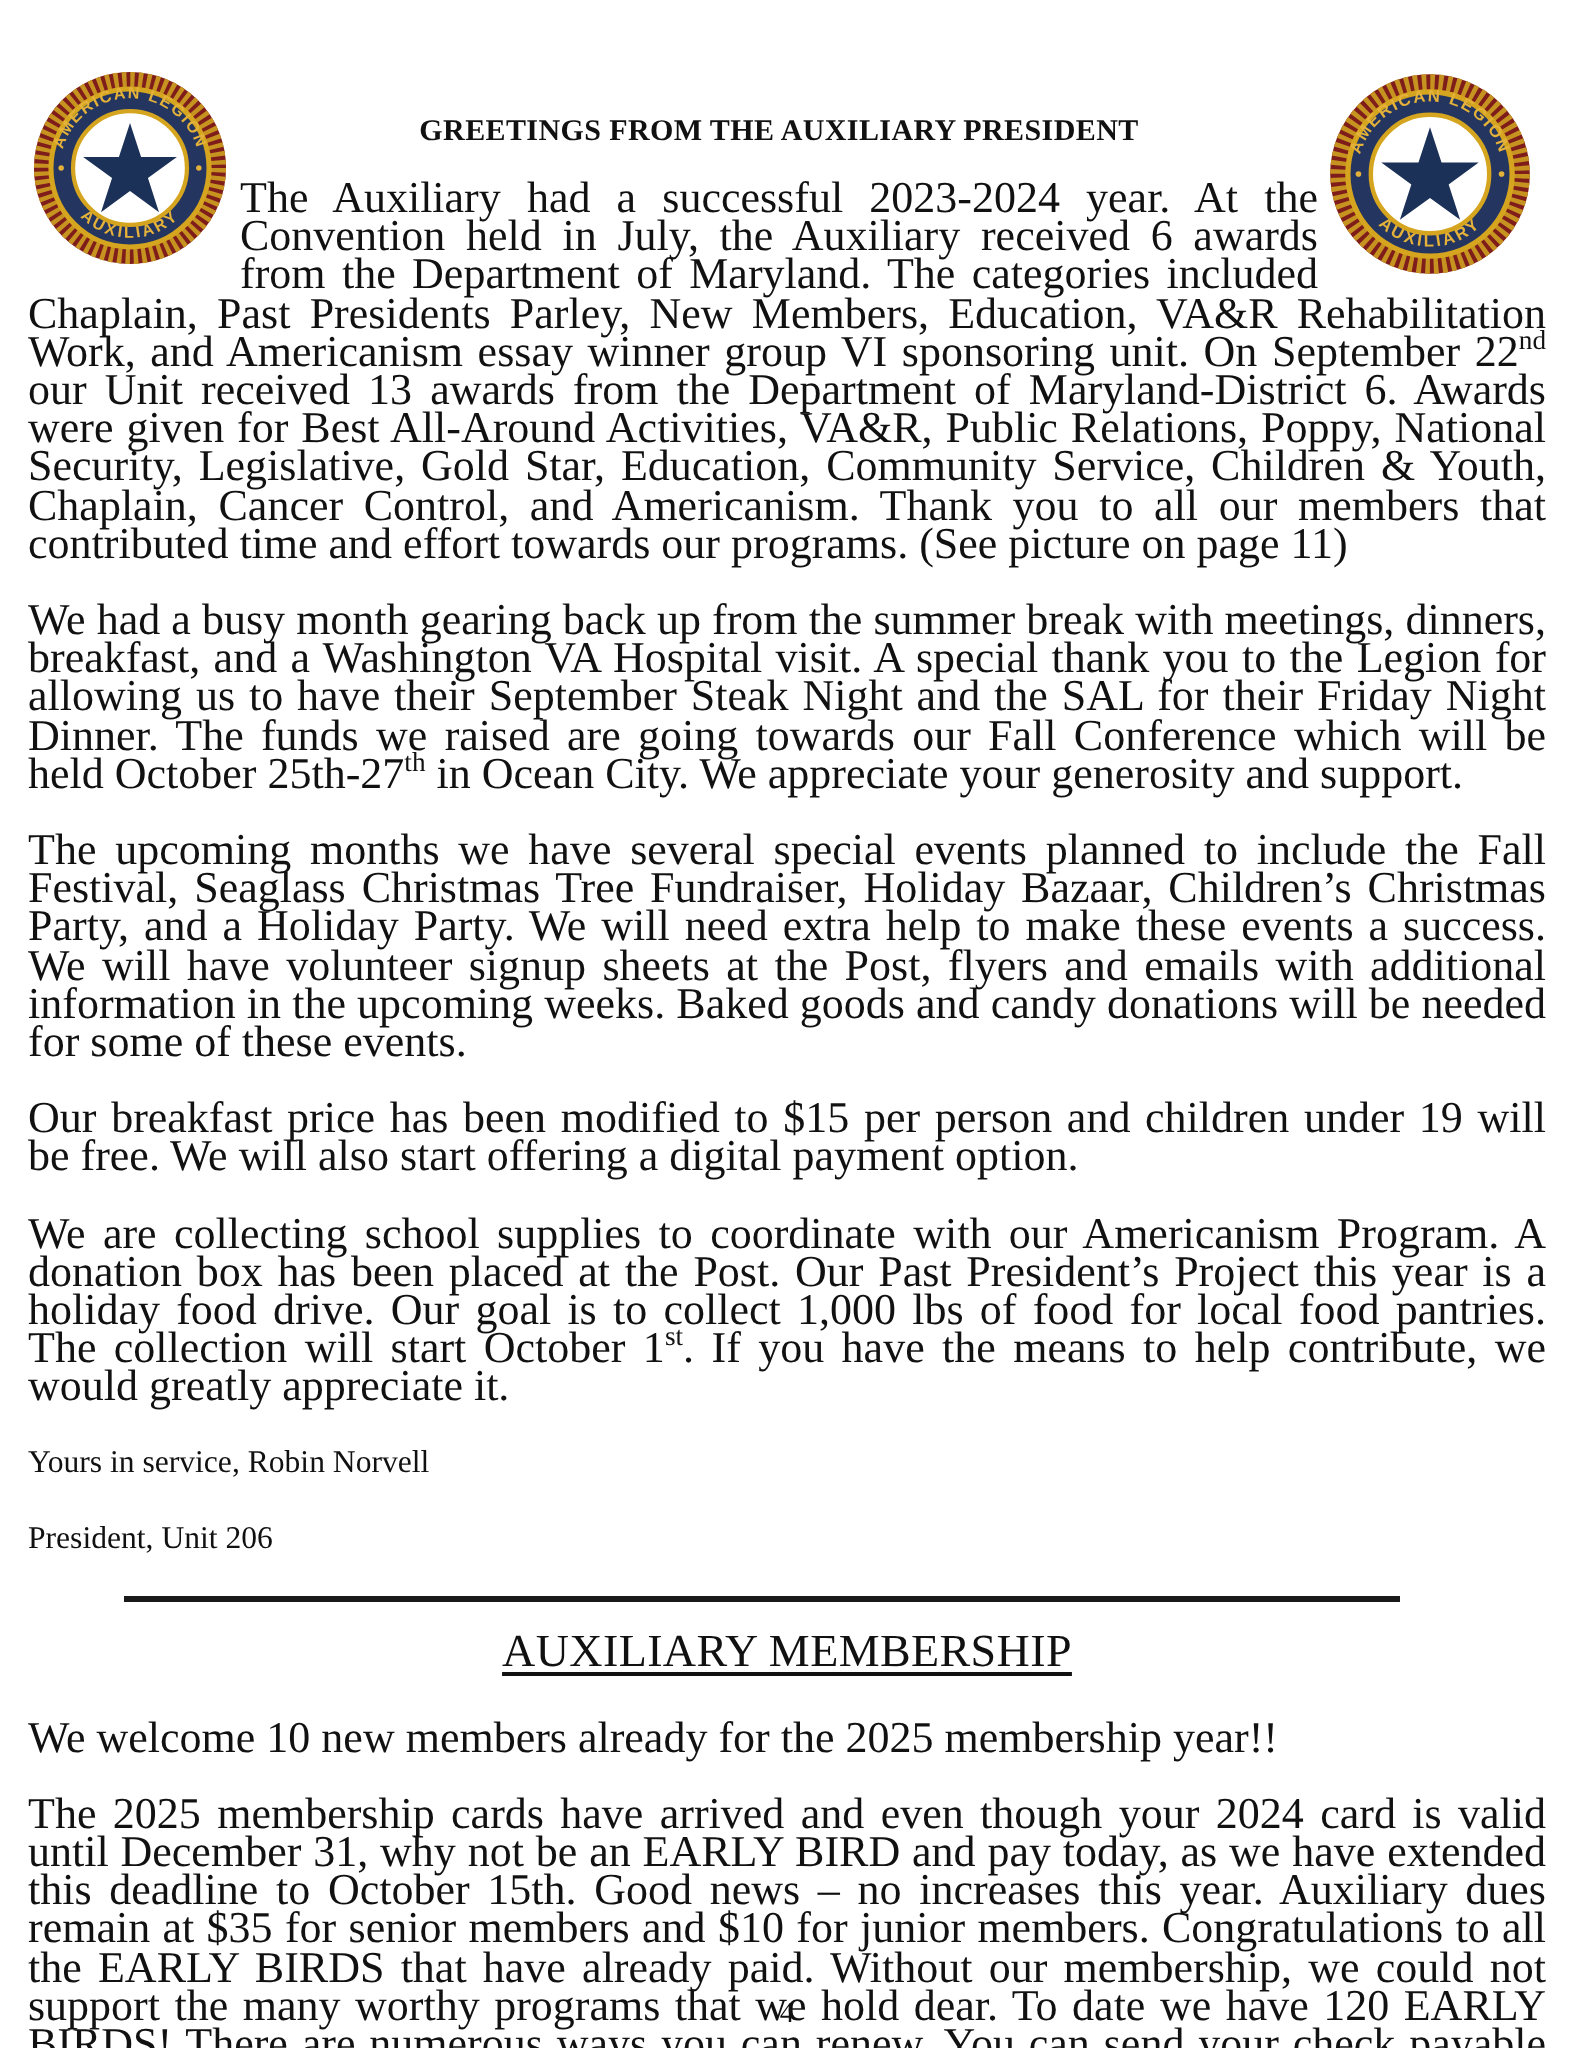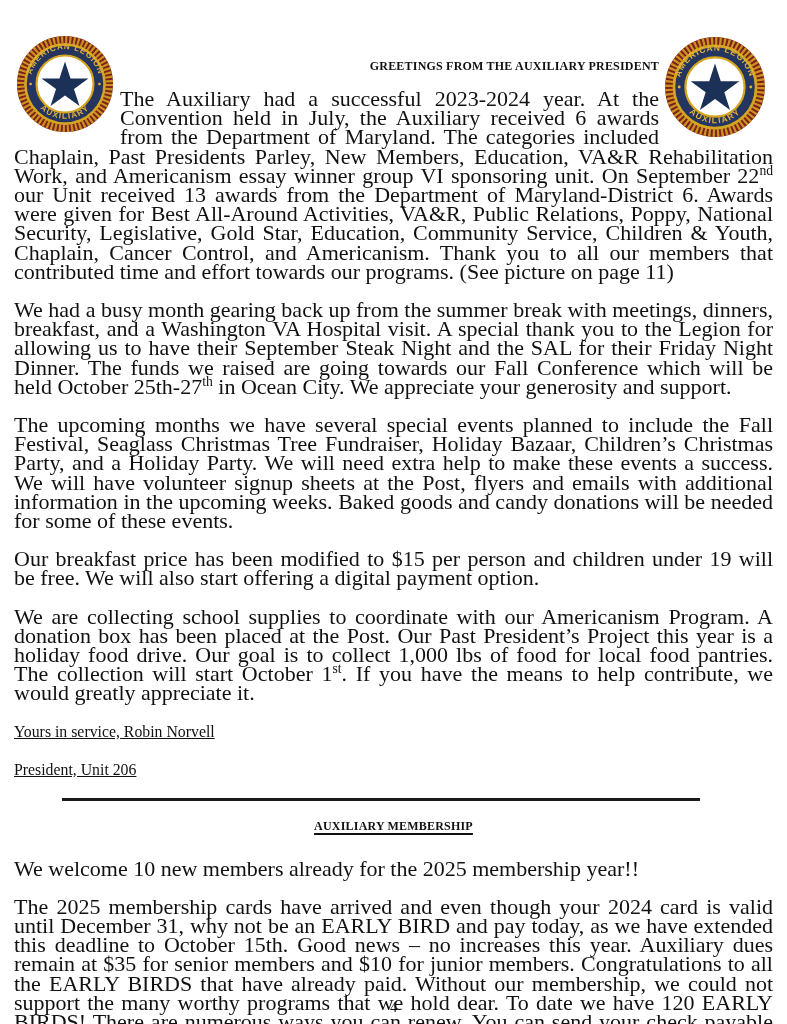--- a/index.html
+++ b/index.html
@@ -24,51 +24,50 @@
   .emblem-right {
     float: right;
     width: 112px;
     height: 111px;
     padding-top: 4px;
     box-sizing: border-box;
     margin-left: 2px;
   }
   .emblem-left svg, .emblem-right svg { display: block; }
   h1.greeting-title {
-    font-size: 12px;
+    font-size: 15px;
     line-height: 22px;
     font-weight: bold;
-    text-align: right;
+    text-align: center;
     margin: 25px 0 12px 0;
     letter-spacing: 0.2px;
   }
   p.body-par {
     font-size: 22px;
     line-height: 19.2px;
     text-align: justify;
     margin: 0 0 19px 0;
   }
   p.signoff {
     font-size: 15.8px;
     line-height: 19.2px;
     margin: 0 0 19px 0;
-    text-decoration: underline;
   }
   sup { font-size: 62%; line-height: 0; vertical-align: super; }
   hr.section-rule {
     border: none;
     height: 2.5px;
     background: #1a1a1a;
     width: 638px;
     margin: 6px 0 14px 48px;
   }
   h2.membership-title {
-    font-size: 12px;
+    font-size: 23px;
     line-height: 22px;
-    font-weight: bold;
+    font-weight: normal;
     text-align: center;
     text-decoration: underline;
     text-decoration-thickness: 2px;
     text-underline-offset: 3px;
     margin: 0 0 22px 0;
     letter-spacing: 0.2px;
   }
   .page-number {
     position: absolute;
     bottom: 8px;

